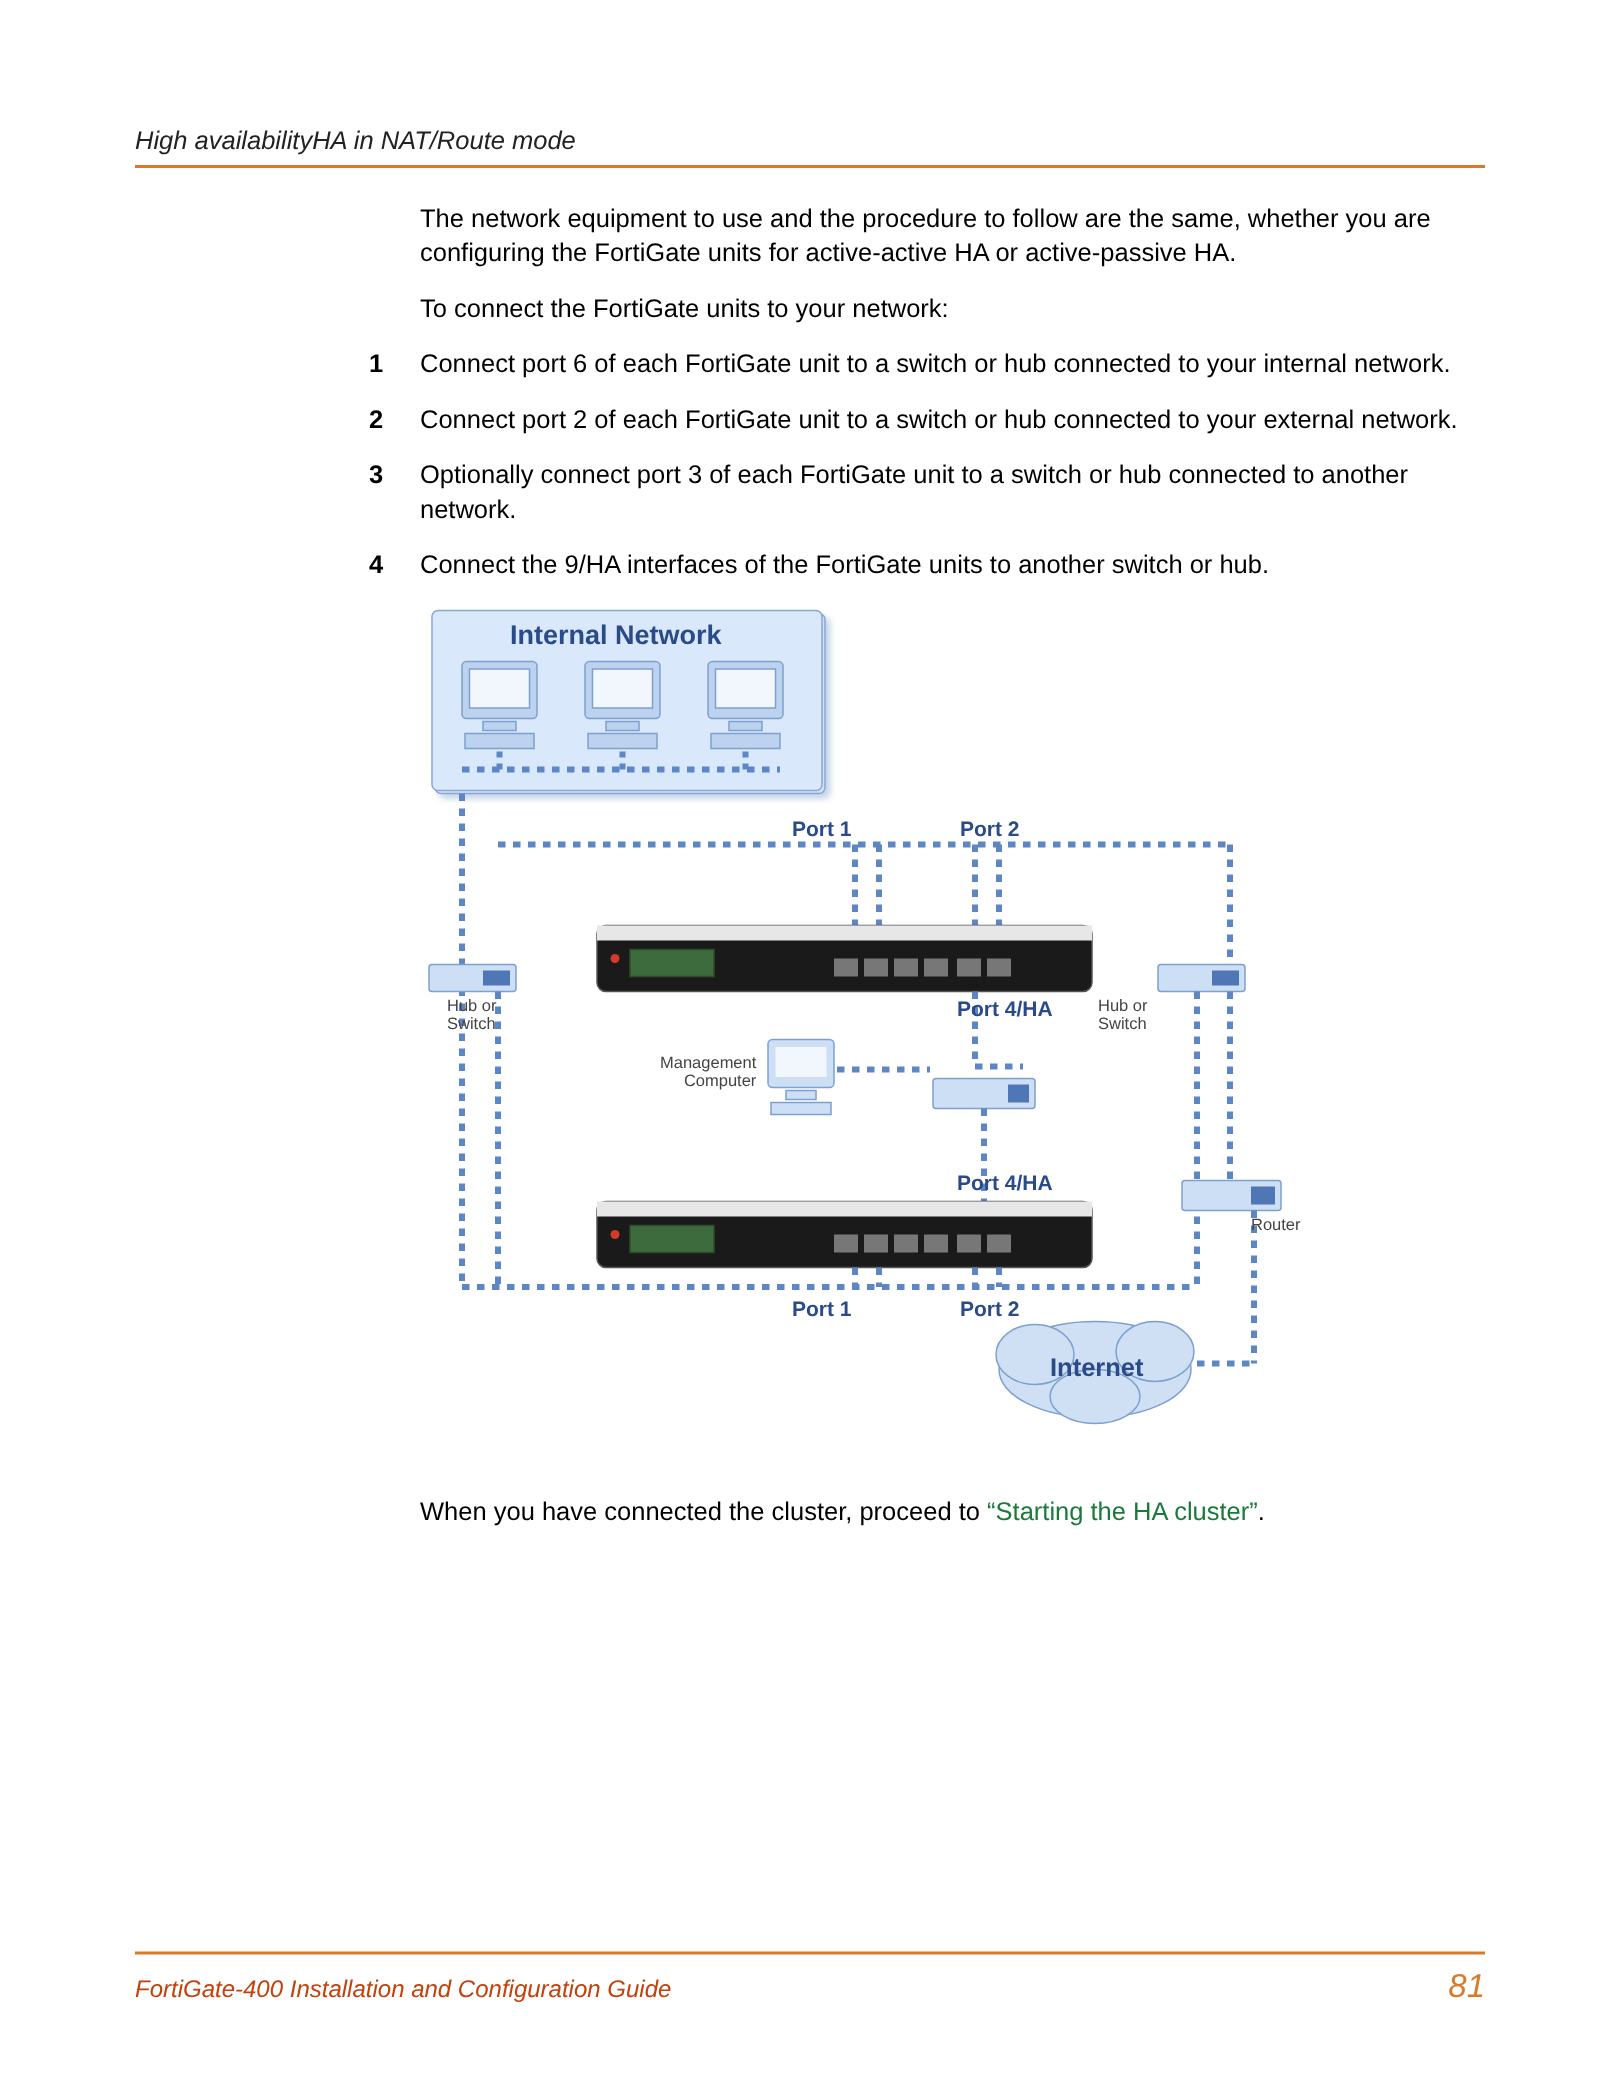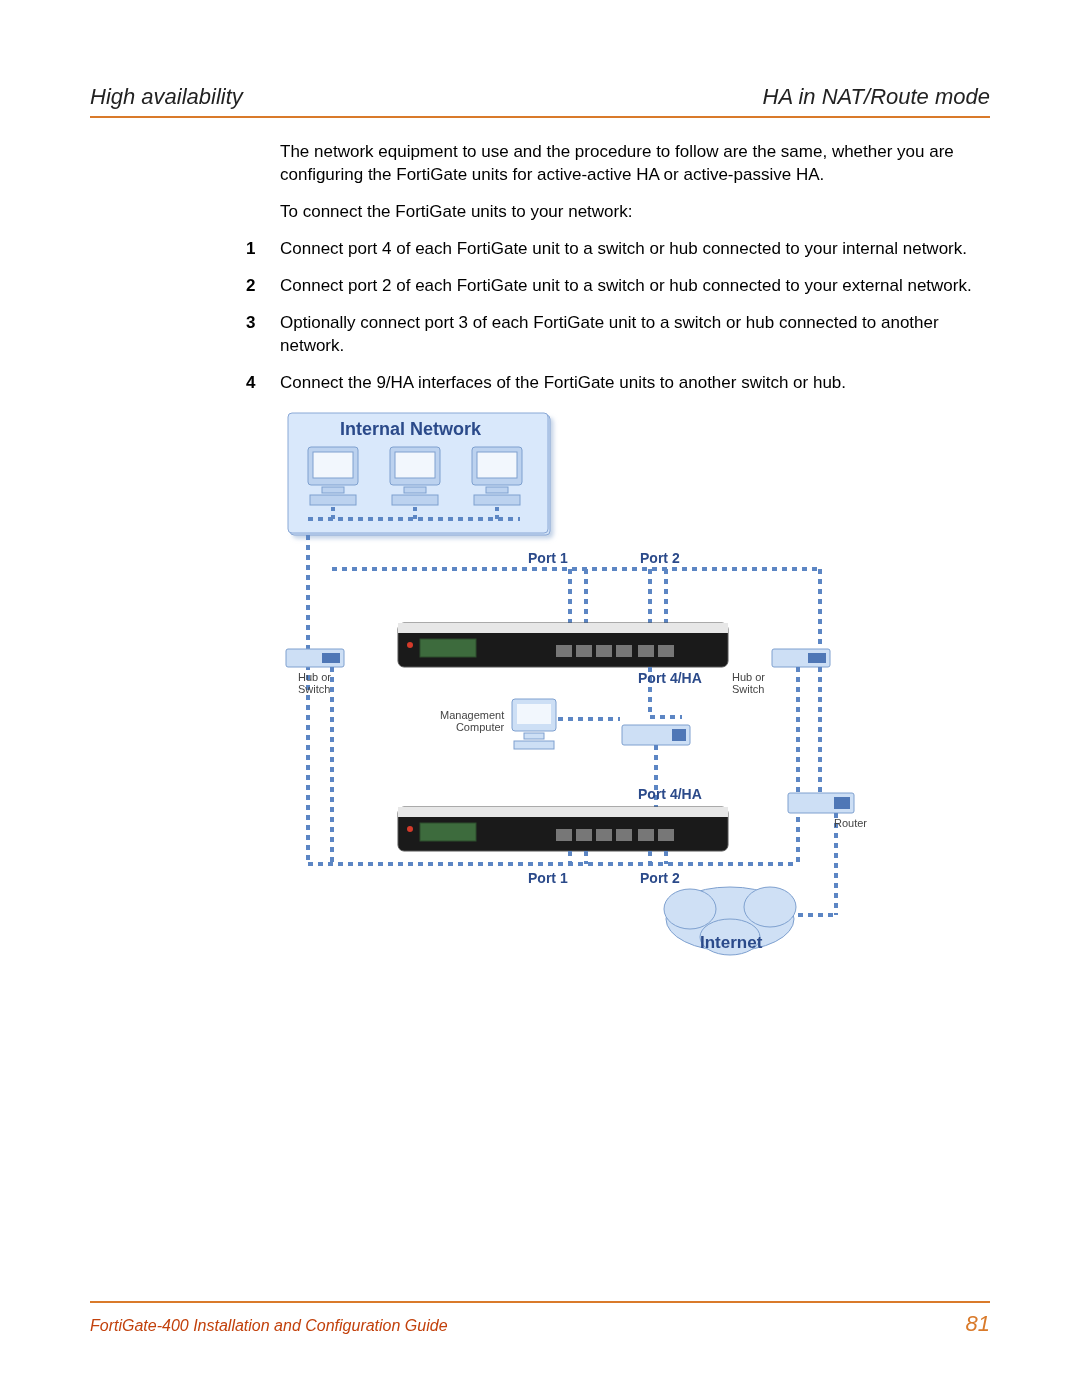--- a/index.html
+++ b/index.html
@@ -11,23 +11,23 @@
   }
   .page {
     width: 1080px;
     height: 1397px;
     position: relative;
     box-sizing: border-box;
     padding: 84px 90px 60px 90px;
   }
   .header-row {
     display: flex;
-    justify-content: space-between;
+    justify-content: flex-start;
     font-style: italic;
-    font-size: 22px;
+    font-size: 17px;
     color: #222;
     padding-bottom: 6px;
     border-bottom: 2px solid #d97a2a;
   }
   .content {
     margin-left: 190px;
     margin-top: 23px;
     font-size: 17px;
     line-height: 1.35;
   }
@@ -129,21 +129,21 @@
   </div>
 
   <div class="content">
 
     <div class="para">The network equipment to use and the procedure to follow are the same, whether you are configuring the FortiGate units for active-active HA or active-passive HA.</div>
     <div class="para">To connect the FortiGate units to your network:</div>
 
     <div class="steps">
       <div class="step">
         <div class="step-num">1</div>
-        <div class="step-text">Connect port 4 of each FortiGate unit to a switch or hub connected to your internal network.</div>
+        <div class="step-text">Connect port 6 of each FortiGate unit to a switch or hub connected to your internal network.</div>
       </div>
       <div class="step">
         <div class="step-num">2</div>
         <div class="step-text">Connect port 2 of each FortiGate unit to a switch or hub connected to your external network.</div>
       </div>
       <div class="step">
         <div class="step-num">3</div>
         <div class="step-text">Optionally connect port 3 of each FortiGate unit to a switch or hub connected to another network.</div>
       </div>
       <div class="step">
@@ -270,23 +270,26 @@
       <div class="fig-label" style="left:358px; top:376px;">Port 4/HA</div>
       <div class="fig-label" style="left:248px; top:460px;">Port 1</div>
       <div class="fig-label" style="left:360px; top:460px;">Port 2</div>
       <div class="fig-small" style="left:18px; top:262px; white-space:pre;">Hub or
 Switch</div>
       <div class="fig-small" style="left:452px; top:262px; white-space:pre;">Hub or
 Switch</div>
       <div class="fig-small" style="left:160px; top:300px; text-align:right; white-space:pre;">Management
 Computer</div>
       <div class="fig-small" style="left:554px; top:408px;">Router</div>
-      <div class="internet-label" style="left:420px; top:523px;">Internet</div>
-    </div>
-
+      <div class="internet-label" style="left:420px; top:498px;">Internet</div>
+    </div>
+
+    <div class="after-fig">
+      <span>When you have connected the cluster, proceed to </span><span class="link-green">“Starting the HA cluster”</span><span>.</span>
+    </div>
 
   </div>
 
   <div class="footer">
     <div class="footer-line">
       <span class="footer-title">FortiGate-400 Installation and Configuration Guide</span>
       <span class="footer-page">81</span>
     </div>
   </div>
 

